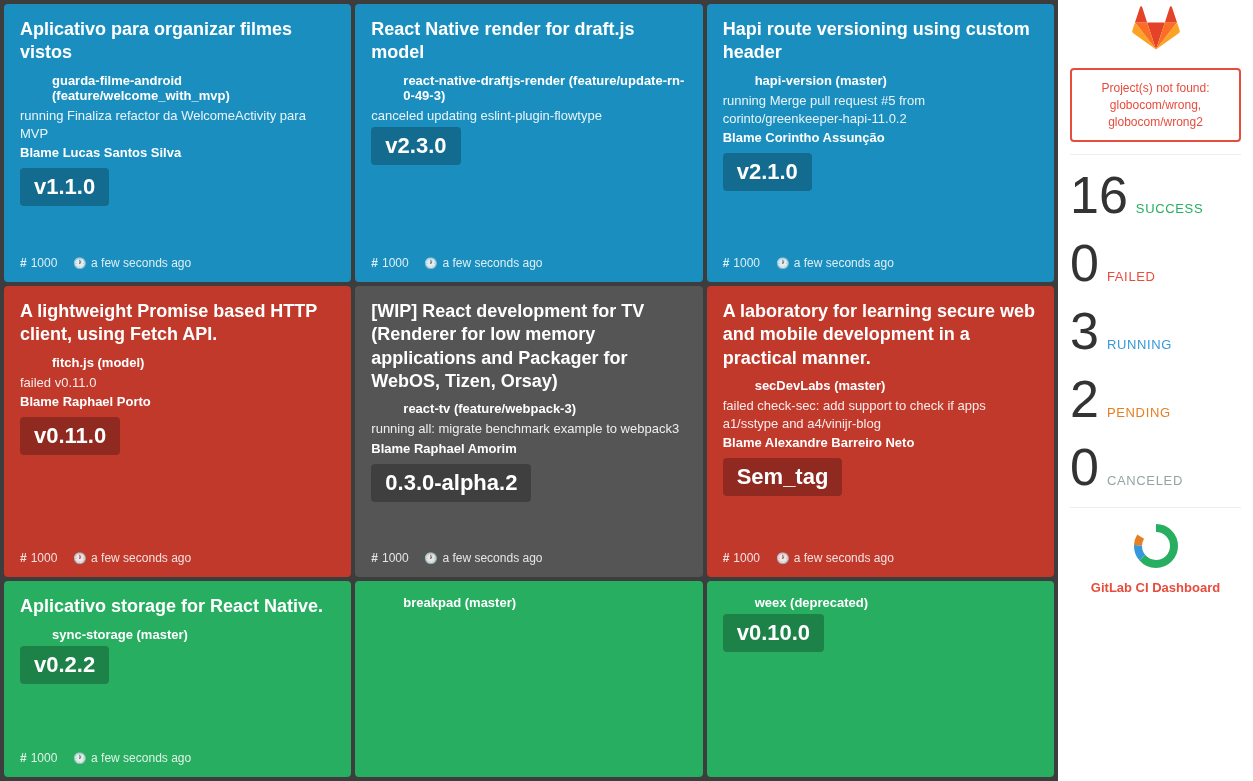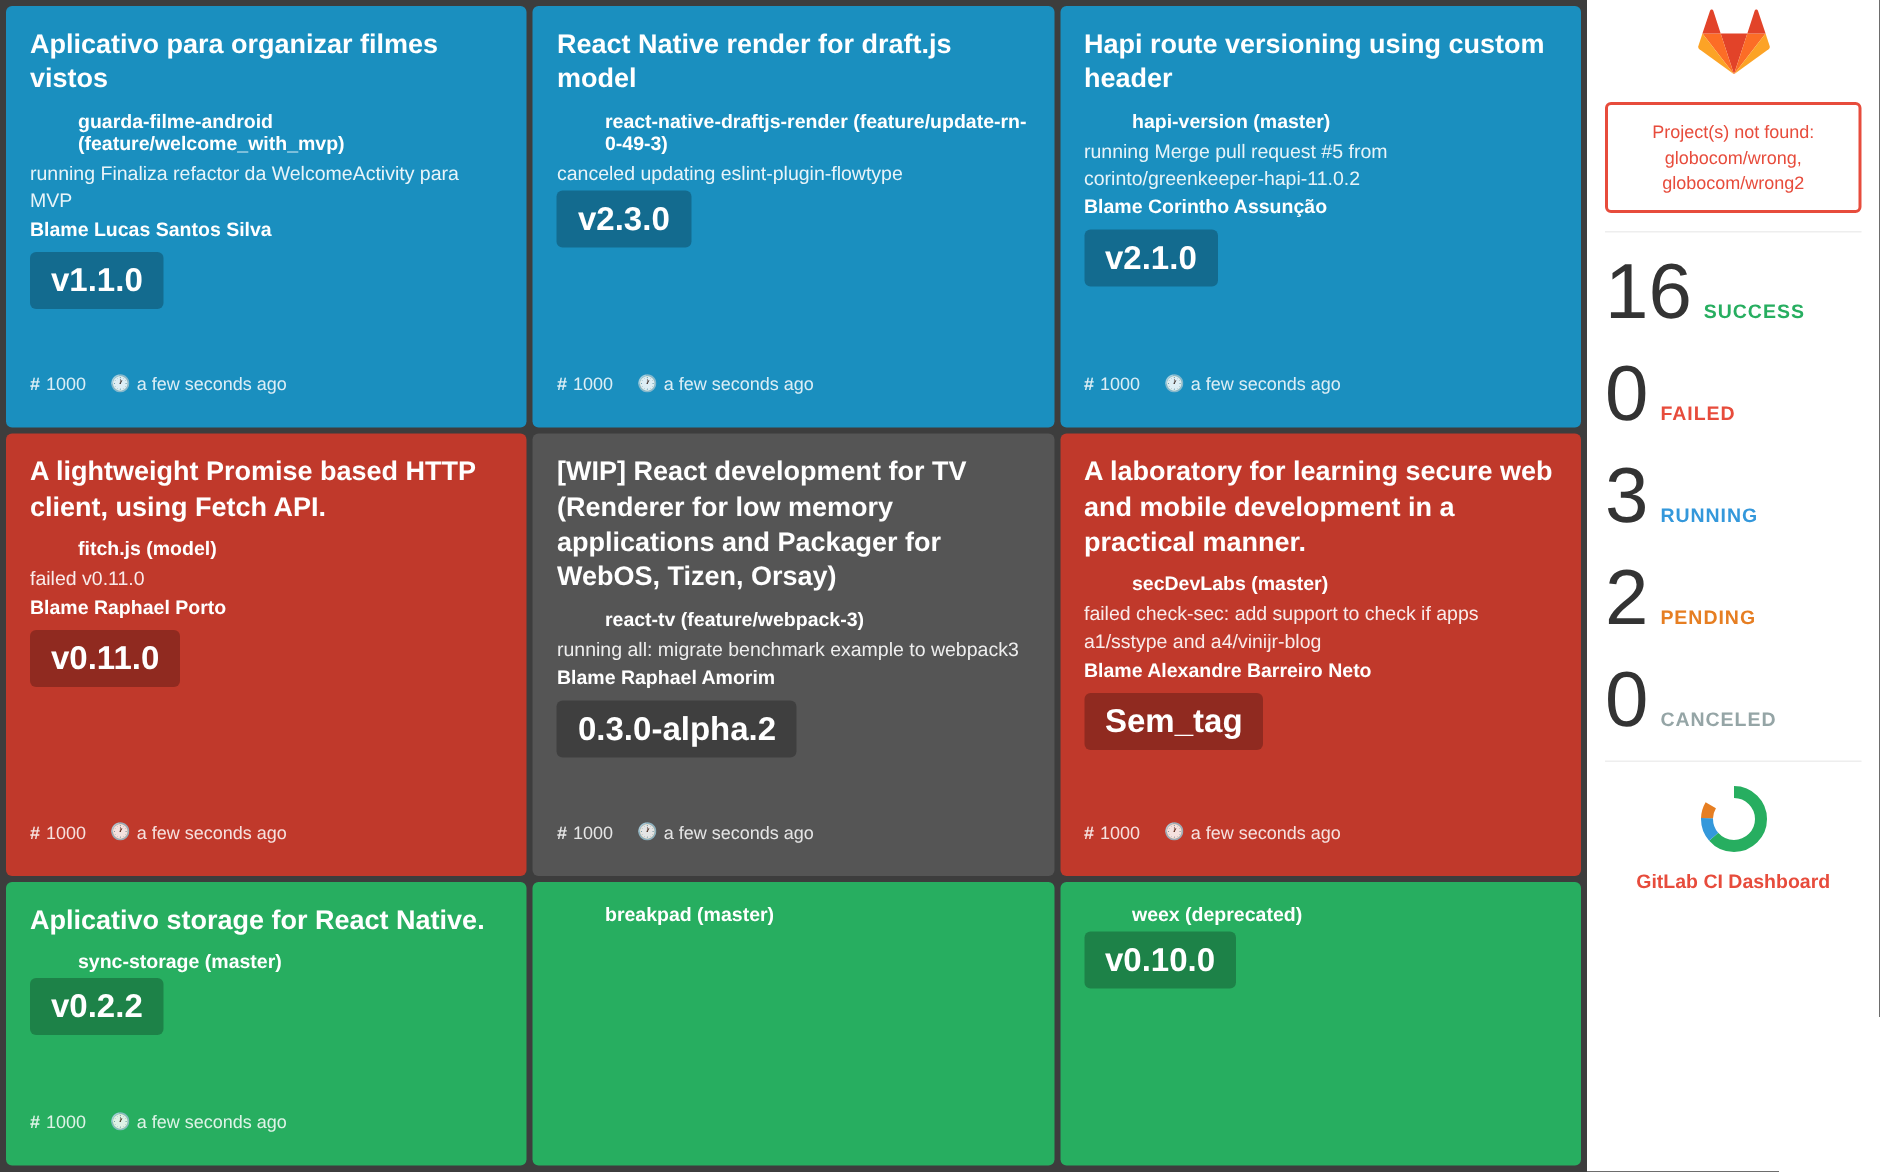--- a/index.html
+++ b/index.html
@@ -13,21 +13,21 @@
     .main-grid {
       flex: 1;
       display: grid;
       grid-template-columns: repeat(3, 1fr);
       gap: 4px;
       padding: 4px;
       background: #3d3d3d;
     }
     .card {
       border-radius: 4px;
-      padding: 14px 16px 22px;
+      padding: 14px 16px 12px;
       display: flex;
       flex-direction: column;
       position: relative;
       min-height: 160px;
     }
     .card.blue { background: #1a8fbf; }
     .card.red { background: #c0392b; }
     .card.green { background: #27ae60; }
     .card.dark { background: #555; }
 
@@ -72,21 +72,21 @@
       margin-top: auto;
       display: flex;
       align-items: center;
       gap: 16px;
       font-size: 12px;
       color: rgba(255,255,255,0.85);
       padding-top: 6px;
     }
     .card-footer span {
       display: flex;
-      align-items: flex-start;
+      align-items: flex-end;
       gap: 4px;
     }
     .icon-hash::before { content: '#'; font-weight: 700; }
     .icon-clock::before { content: '🕐'; font-size: 11px; }
 
     
     .sidebar {
       width: 195px;
       background: #fff;
       display: flex;
@@ -119,21 +119,21 @@
       padding: 2px 0;
     }
     .stat-number {
       font-size: 52px;
       font-weight: 300;
       color: #333;
       line-height: 1;
     }
     .stat-label {
       font-size: 13px;
-      font-weight: 700;
+      font-weight: 400;
       letter-spacing: 0.05em;
     }
     .stat-label.success { color: #27ae60; }
     .stat-label.failed { color: #e74c3c; }
     .stat-label.running { color: #3498db; }
     .stat-label.pending { color: #e67e22; }
     .stat-label.canceled { color: #95a5a6; }
 
     .divider { width: 100%; height: 1px; background: #eee; }
 

